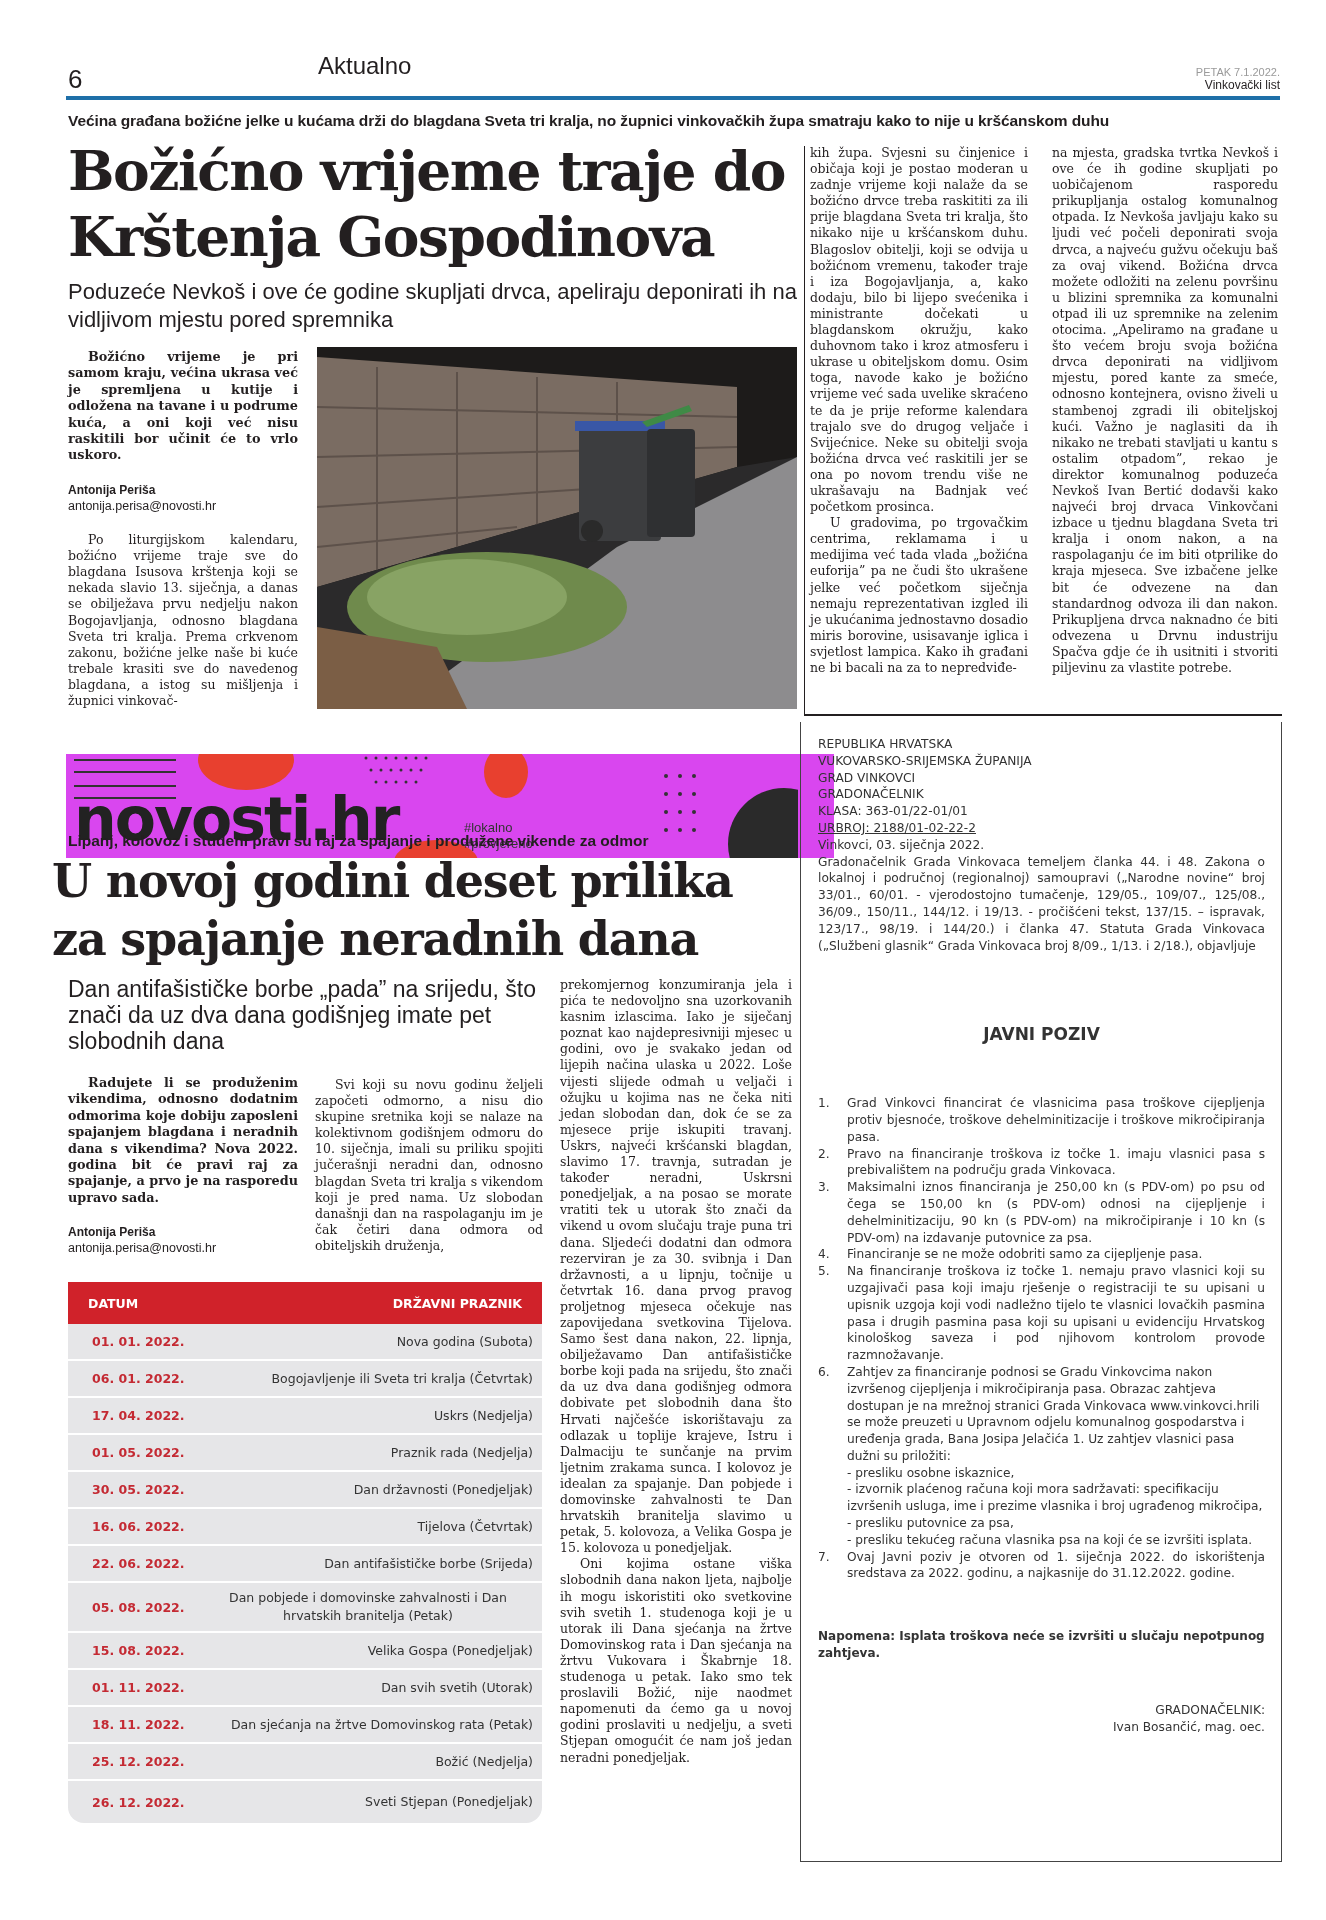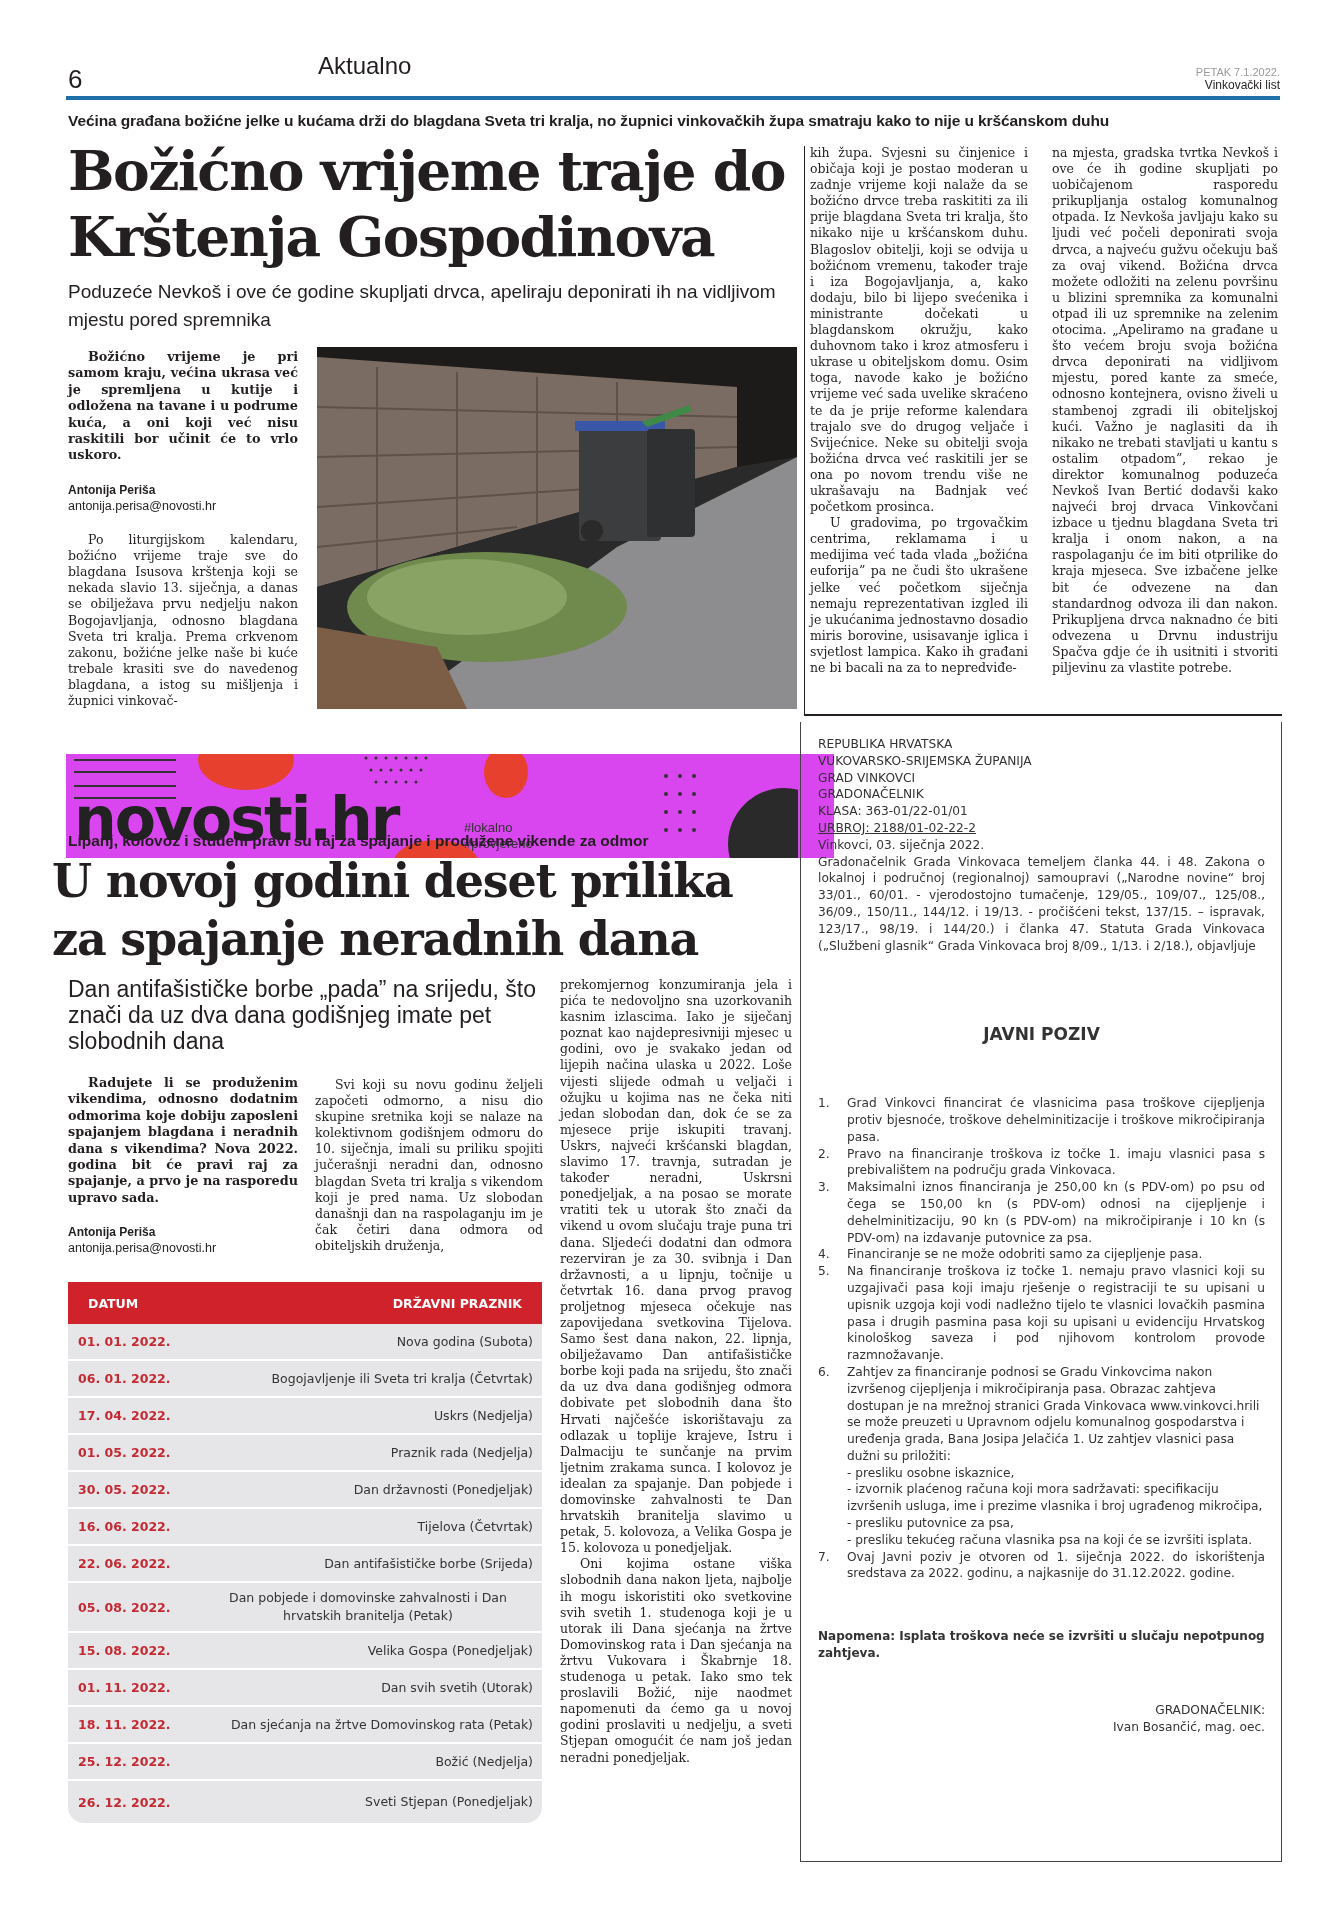--- a/index.html
+++ b/index.html
@@ -11,21 +11,21 @@
   
   .page-num { left: 68px; top: 64px; font-family: "Liberation Sans", sans-serif; font-size: 26px; color: #231f20; }
   .section { left: 318px; top: 52px; font-family: "Liberation Sans", sans-serif; font-size: 24px; color: #231f20; }
   .dateline { right: 46px; top: 66px; text-align: right; font-family: "Liberation Sans", sans-serif; font-size: 11px; color: #9a9a9a; line-height: 13px; }
   .dateline .paper { color: #231f20; font-size: 12px; }
   .rule { left: 66px; top: 96px; width: 1214px; height: 4px; background: #1e6fa8; }
   .kicker { left: 68px; top: 112px; font-family: "Liberation Sans", sans-serif; font-weight: bold; font-size: 15.5px; color: #231f20; letter-spacing: -0.1px; }
 
   
   .h1 { left: 68px; top: 138px; width: 730px; font-family: "DejaVu Serif", serif; font-weight: bold; font-size: 55px; line-height: 66px; letter-spacing: -1.5px; color: #231f20; }
-  .sub1 { left: 68px; top: 278px; width: 730px; font-family: "Liberation Sans", sans-serif; font-size: 19px; line-height: 28px; color: #231f20; }
+  .sub1 { left: 68px; top: 278px; width: 730px; font-family: "Liberation Sans", sans-serif; font-size: 22px; line-height: 28px; color: #231f20; }
 
   .col { font-family: "DejaVu Serif", serif; font-size: 12.5px; line-height: 16.1px; text-align: justify; hyphens: auto; color: #231f20; }
   .col p { text-indent: 20px; }
   .lead { font-weight: bold; font-size: 12.8px; line-height: 16.4px; text-align: justify; }
   .lead p { text-indent: 20px; }
   .author { font-family: "Liberation Sans", sans-serif; font-weight: bold; font-size: 12px; margin-top: 18px; }
   .email { font-family: "Liberation Sans", sans-serif; font-size: 12.5px; margin-bottom: 18px; }
 
   .photo { left: 317px; top: 347px; width: 480px; height: 362px; overflow: hidden; background: #3a3634; }
 
@@ -35,21 +35,21 @@
   .banner { left: 66px; top: 754px; width: 768px; height: 104px; background: #d946ef; overflow: hidden; }
   .banner .logo { position: absolute; left: 8px; top: 30px; font-family: "DejaVu Sans", sans-serif; font-weight: bold; font-size: 60px; color: #222; letter-spacing: -2px; }
   .banner .tags { position: absolute; left: 398px; top: 66px; font-family: "Liberation Sans", sans-serif; font-size: 13px; line-height: 16px; color: #333; }
   .kicker2 { left: 68px; top: 832px; font-family: "Liberation Sans", sans-serif; font-weight: bold; font-size: 15.5px; color: #231f20; }
   .h2 { left: 52px; top: 852px; width: 740px; font-family: "DejaVu Serif", serif; font-weight: bold; font-size: 46px; line-height: 58px; letter-spacing: -1.2px; color: #231f20; }
   .sub2 { left: 68px; top: 976px; width: 470px; font-family: "Liberation Sans", sans-serif; font-size: 23px; line-height: 26px; color: #231f20; }
 
   
   .table { left: 68px; top: 1282px; width: 474px; border-radius: 0 0 16px 16px; overflow: hidden; background: #e6e6e8; }
   .thead { background: #d0222a; height: 42px; display: flex; justify-content: space-between; align-items: center; padding: 0 20px; color: #fff; font-family: "DejaVu Sans", sans-serif; font-weight: bold; font-size: 12.5px; }
-  .trow { display: flex; justify-content: space-between; align-items: center; padding: 0 9px 0 10px; border-bottom: 2px solid #ffffff; min-height: 37px; font-family: "DejaVu Sans", sans-serif; font-size: 12.5px; }
+  .trow { display: flex; justify-content: space-between; align-items: center; padding: 0 9px 0 24px; border-bottom: 2px solid #ffffff; min-height: 37px; font-family: "DejaVu Sans", sans-serif; font-size: 12.5px; }
   .trow.tall { min-height: 50px; }
   .trow:last-child { border-bottom: none; height: 42px; }
   .trow .date { color: #c42a33; font-weight: bold; white-space: nowrap; }
   .trow .name { color: #333; text-align: center; max-width: 330px; line-height: 18px; }
 
   
   .notice { left: 800px; top: 722px; width: 482px; height: 1140px; border: 1px solid #444; border-top: none; font-family: "DejaVu Sans", sans-serif; font-size: 12.2px; line-height: 16.8px; color: #333; padding: 14px 16px 0 17px; }
   .notice .hdr div { line-height: 16.8px; }
   .notice .u { text-decoration: underline; }
   .notice .intro { text-align: justify; }

